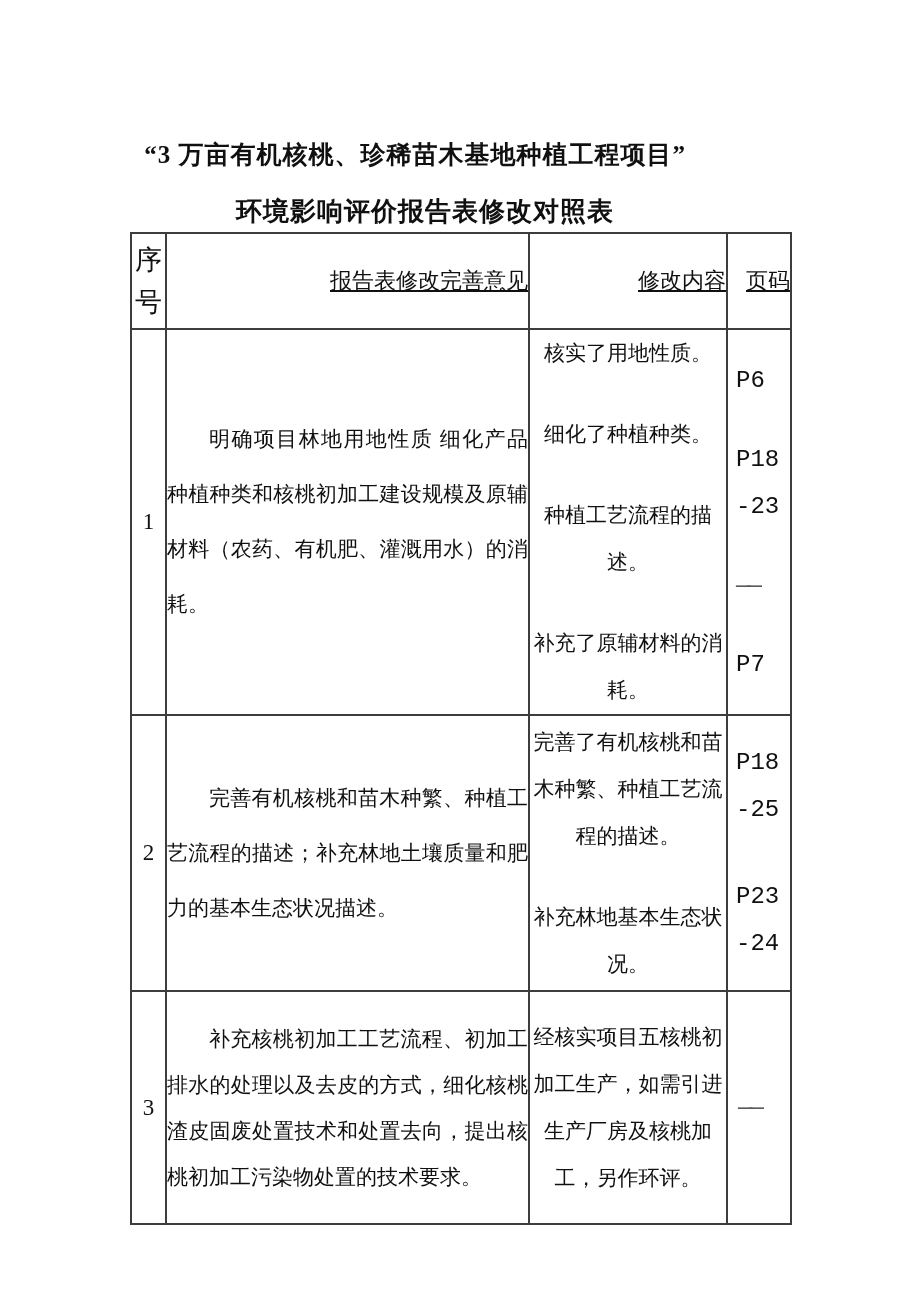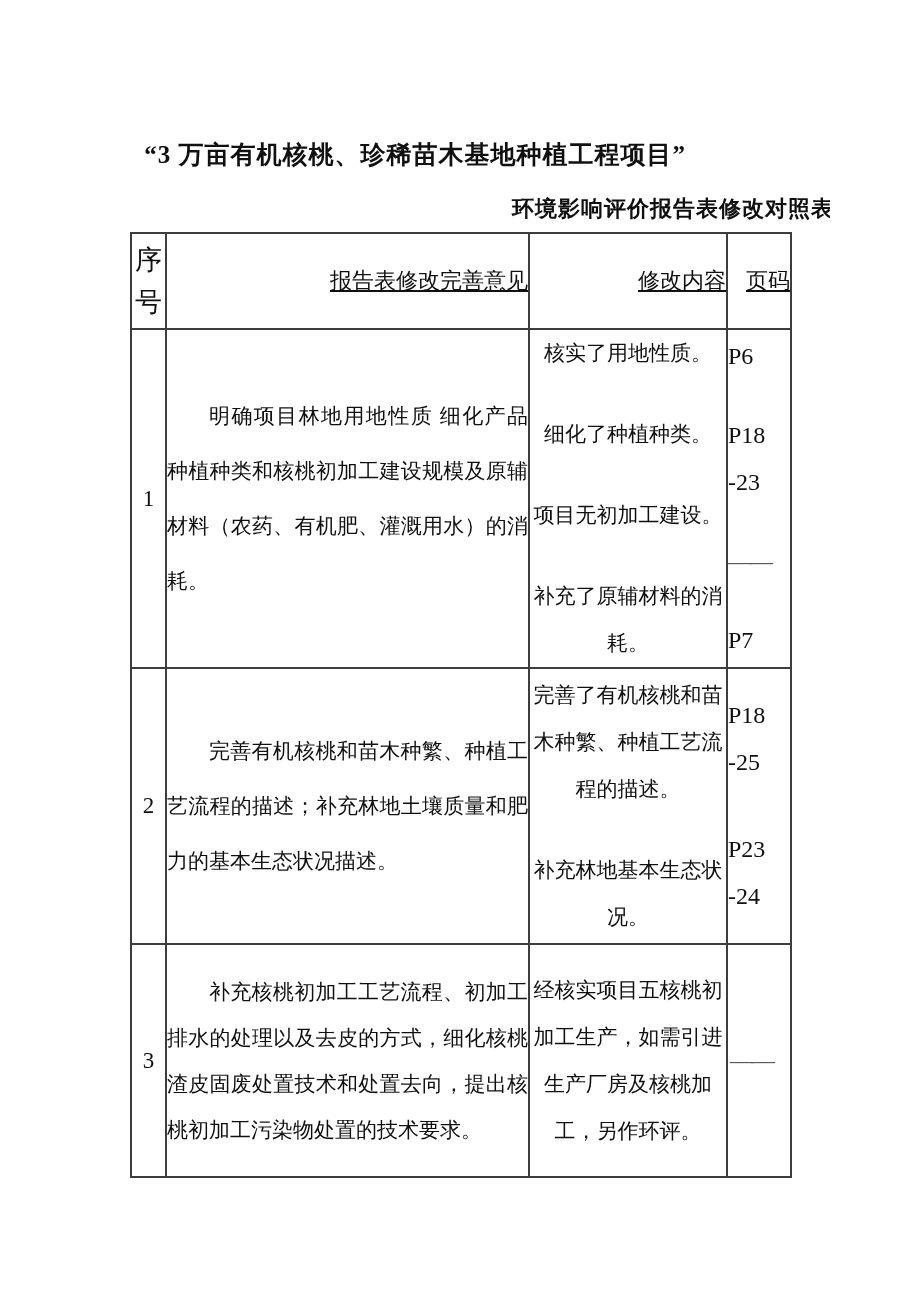--- a/index.html
+++ b/index.html
@@ -22,24 +22,24 @@
     left: 0;
     width: 100%;
     text-align: center;
     font-size: 25px;
     font-weight: bold;
     letter-spacing: 1px;
   }
   .doc-subtitle {
     position: absolute;
     top: 194px;
-    left: 4px;
+    left: 10px;
     width: 100%;
-    text-align: right;
-    font-size: 22px;
+    text-align: center;
+    font-size: 26px;
     font-weight: bold;
     letter-spacing: 1px;
   }
   table.rev-table {
     position: absolute;
     left: 130px;
     top: 232px;
     width: 660px;
     border-collapse: collapse;
     table-layout: fixed;
@@ -98,25 +98,26 @@
     margin: 0;
     font-size: 21px;
     line-height: 47px;
     text-align: center;
   }
   td.c-ch p + p { margin-top: 34px; }
 
   
   td.c-pg { padding: 0 4px 0 9px; }
   td.c-pg p {
-    margin: 0;
+    margin: 8px;
     font-size: 24px;
     line-height: 47px;
     text-align: left;
     white-space: pre-line;
+    font-family: Liberation Mono, monospace;
   }
   td.c-pg p + p { margin-top: 32px; }
   tr.row-2 td.c-pg p + p { margin-top: 40px; }
   p.dash {
     color: #5a5a5a;
     letter-spacing: -3px;
     font-size: 22px;
   }
   tr.row-3 td.c-pg p.dash { text-align: left; padding-left: 2px; }
 </style>
@@ -146,21 +147,21 @@
     </tr>
 
     <tr class="row-1">
       <td class="c-no">1</td>
       <td class="c-op">
         <p>明确项目林地用地性质 细化产品种植种类和核桃初加工建设规模及原辅材料（农药、有机肥、灌溉用水）的消耗。</p>
       </td>
       <td class="c-ch">
         <p>核实了用地性质。</p>
         <p>细化了种植种类。</p>
-        <p>项目无初加工建设。</p>
+        <p>种植工艺流程的描述。</p>
         <p>补充了原辅材料的消耗。</p>
       </td>
       <td class="c-pg">
         <p>P6</p>
         <p>P18
 -23</p>
         <p class="dash">——</p>
         <p>P7</p>
       </td>
     </tr>

